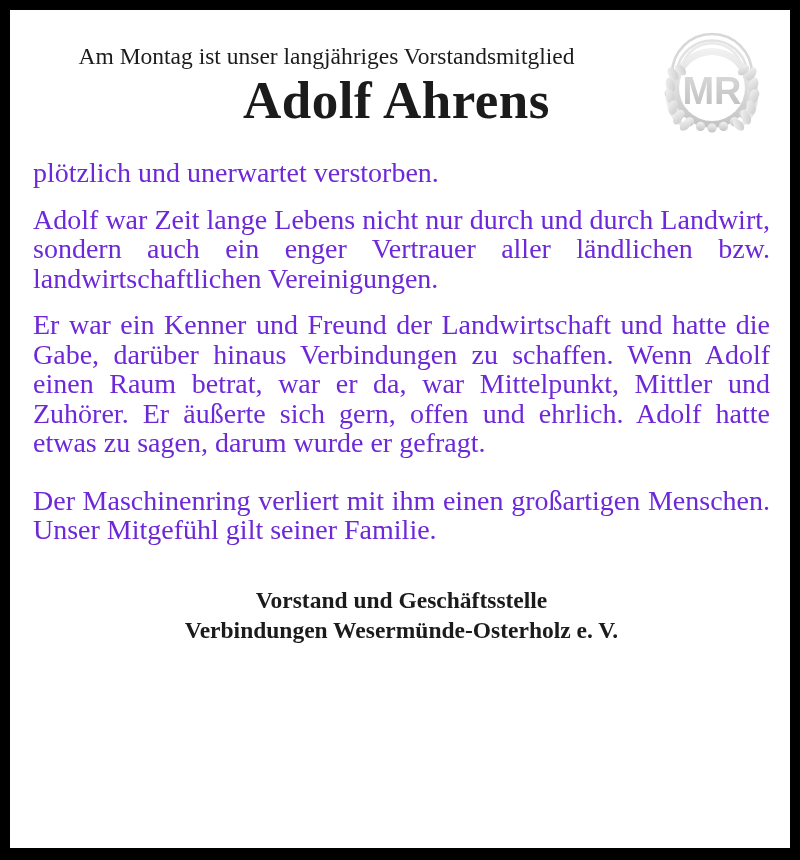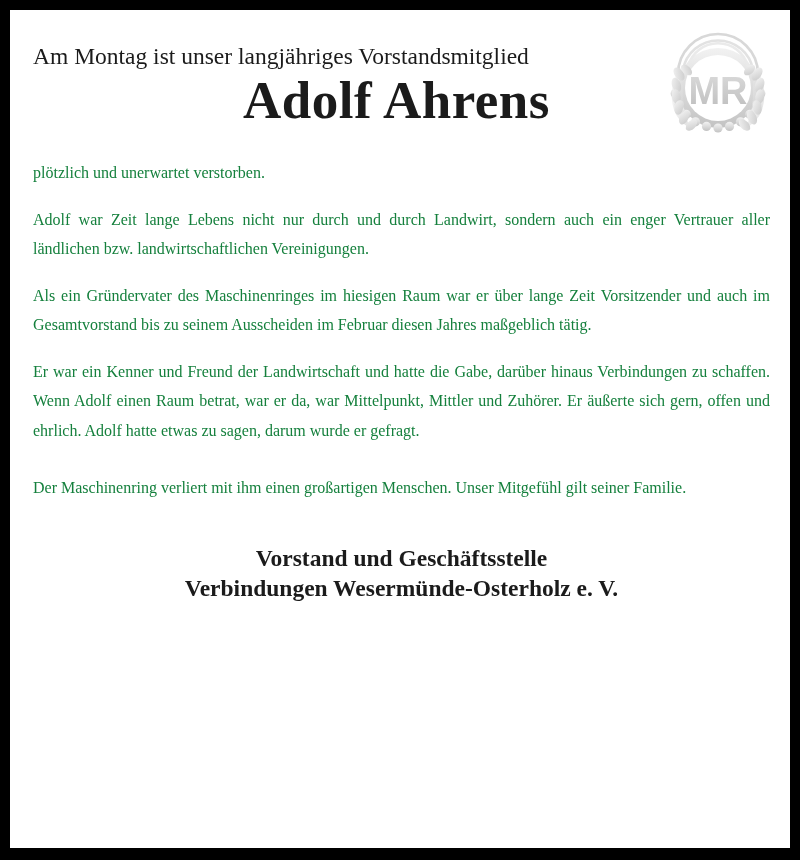--- a/index.html
+++ b/index.html
@@ -28,60 +28,60 @@
     background: #ffffff;
     position: relative;
     padding: 0;
     overflow: hidden;
   }
 
   
   .logo {
     position: absolute;
     top: 18px;
-    right: 16px;
+    right: 22px;
     width: 112px;
     height: 118px;
   }
   .logo svg { display: block; width: 112px; height: 118px; }
 
   
   .content {
     position: absolute;
     left: 23px;
     right: 20px;
     top: 0;
   }
 
   .intro-line {
     font-size: 23.5px;
     line-height: 28px;
     color: #1b1b1b;
     padding-top: 32px;
     padding-right: 150px;
-    text-align: left;
+    text-align: center;
   }
 
   .deceased-name {
     text-align: center;
     font-size: 53px;
     font-weight: bold;
     letter-spacing: 0.5px;
     color: #1b1b1b;
     line-height: 60px;
     margin-bottom: 6px;
     padding-right: 10px;
   }
 
   .body-text { margin-top: 28px; }
 
   .para {
-    font-size: 16px;
+    font-size: 28px;
     line-height: 29.5px;
-    color: #15803d;
+    color: #6d28d9;
     text-align: justify;
     text-justify: inter-word;
     margin: 0 0 17px 0;
     -webkit-hyphens: manual;
     hyphens: manual;
   }
   .para:last-child { margin-bottom: 0; margin-top: 28px; }
   .para.flush { text-align: left; }
 
   .signature {
@@ -172,21 +172,20 @@
 
     <div class="content">
 
       <div class="intro-line">Am Montag ist unser langjähriges Vorstandsmitglied</div>
 
       <div class="deceased-name">Adolf Ahrens</div>
 
       <div class="body-text">
         <p class="para flush">plötzlich und unerwartet verstorben.</p>
         <p class="para">Adolf war Zeit lange Lebens nicht nur durch und durch Landwirt, sondern auch ein enger Vertrauer aller ländlichen bzw. landwirtschaftlichen Vereinigungen.</p>
-        <p class="para">Als ein Gründervater des Maschinenringes im hiesigen Raum war er über lange Zeit Vorsitzender und auch im Gesamtvorstand bis zu seinem Ausscheiden im Februar diesen Jahres maßgeblich tätig.</p>
         <p class="para">Er war ein Kenner und Freund der Landwirtschaft und hatte die Gabe, darüber hinaus Verbindungen zu schaffen. Wenn Adolf einen Raum betrat, war er da, war Mittelpunkt, Mittler und Zuhörer. Er äußerte sich gern, offen und ehrlich. Adolf hatte etwas zu sagen, darum wurde er gefragt.</p>
         <p class="para">Der Maschinenring verliert mit ihm einen großartigen Menschen. Unser Mitgefühl gilt seiner Familie.</p>
       </div>
 
       <div class="signature">
         <div>Vorstand und Geschäftsstelle</div>
         <div>Verbindungen Wesermünde-Osterholz e. V.</div>
       </div>
 
     </div>

